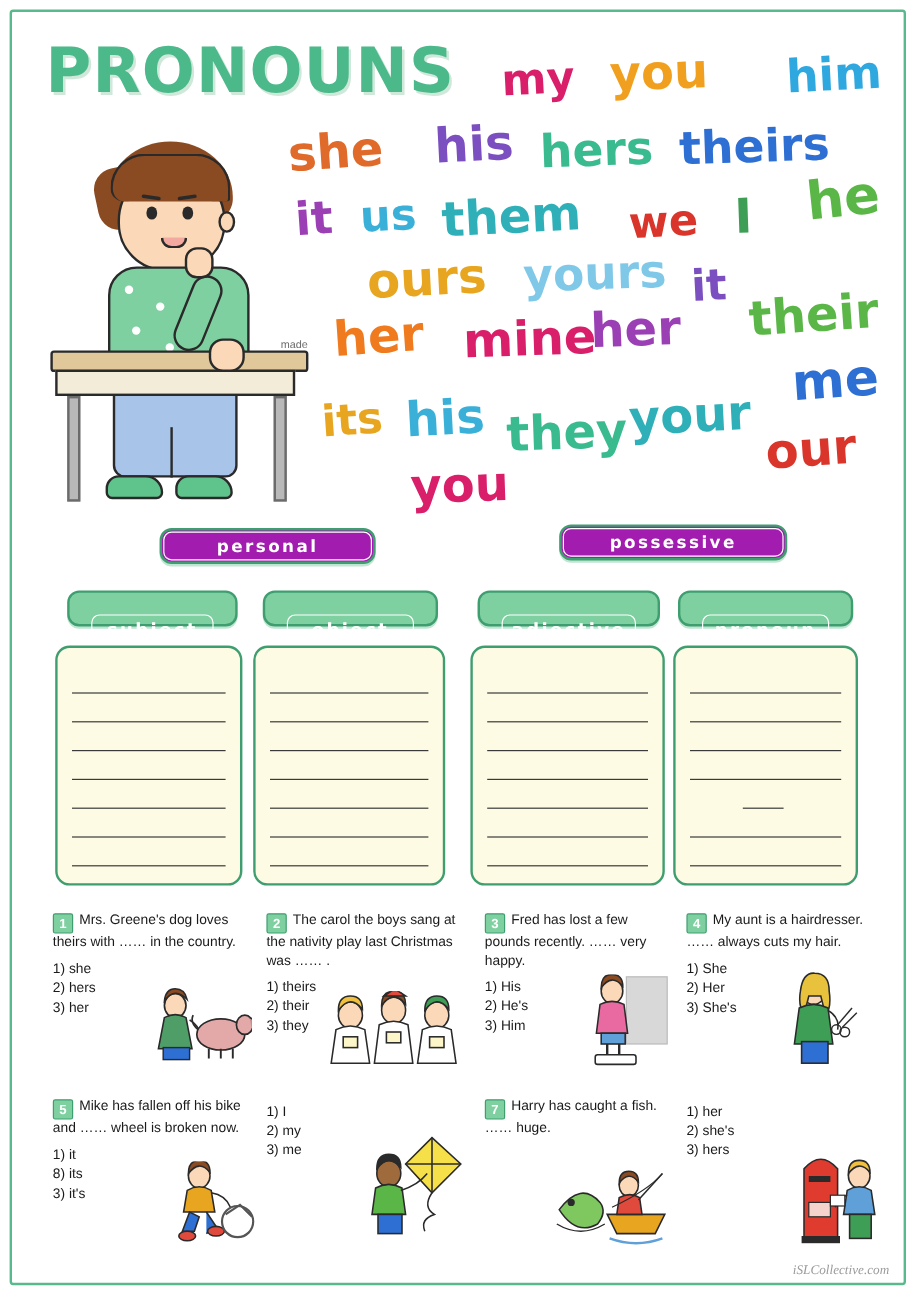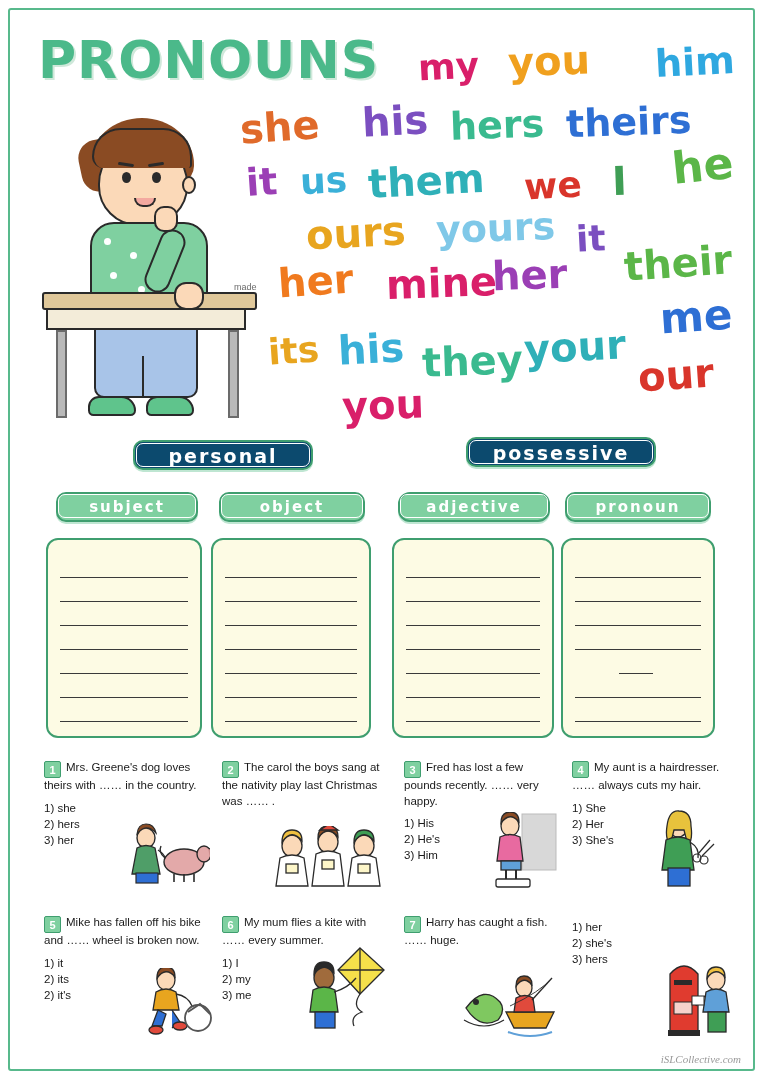--- a/index.html
+++ b/index.html
@@ -122,27 +122,27 @@
   .shoe {
     position: absolute; top: 286px; width: 48px; height: 20px;
     background: #5fc48c; border: 2px solid #2a2a2a; border-radius: 12px 16px 6px 6px;
   }
   .shoe.l { left: 46px; } .shoe.r { left: 104px; }
   .made { position: absolute; left: 168px; top: 172px; font-size: 9px; color: #6b6b6b; margin-left: 24px; }
 
   
   .cat {
     position: absolute;
-    background: #0c4a6e;
+    background: #a21caf;
     border: 2px solid #3f9e6f;
     border-radius: 10px;
     color: #ffffff;
     font-family: "DejaVu Sans", sans-serif;
     font-weight: bold;
-    font-size: 19px;
+    font-size: 14px;
     letter-spacing: 2px;
     text-align: center;
     line-height: 26px;
     height: 30px;
     box-shadow: 0 2px 0 #bfe6d2;
   }
   .cat .inner {
     border: 1px solid #ffffff;
     border-radius: 7px;
     height: 24px;
@@ -161,21 +161,21 @@
     letter-spacing: 2px;
     text-align: center;
     height: 30px;
     box-shadow: 0 2px 0 #bfe6d2;
   }
   .sub .inner {
     border: 1px solid #ffffff;
     border-radius: 7px;
     height: 24px;
     line-height: 24px;
-    margin: 0;
+    margin: 18px;
   }
 
   
   .abox {
     position: absolute;
     background: #fdfbe4;
     border: 2px solid #3f9e6f;
     border-radius: 12px;
     padding: 14px 12px 10px 12px;
   }
@@ -288,21 +288,21 @@
       </div>
       <div class="cat" style="left: 466px; top: 437px; width: 190px;">
         <div class="inner">possessive</div>
       </div>
       <div class="sub" style="left: 56px; top: 492px; width: 142px;">
         <div class="inner">subject</div>
       </div>
       <div class="sub" style="left: 219px; top: 492px; width: 146px;">
         <div class="inner">object</div>
       </div>
-      <div class="sub" style="left: 398px; top: 492px; width: 152px; border-radius: 12px;">
+      <div class="sub" style="left: 398px; top: 492px; width: 152px;">
         <div class="inner">adjective</div>
       </div>
       <div class="sub" style="left: 565px; top: 492px; width: 146px;">
         <div class="inner">pronoun</div>
       </div>
       <div class="abox" style="left: 46px; top: 538px; width: 156px; height: 200px;">
         <div class="ln"></div>
         <div class="ln"></div>
         <div class="ln"></div>
         <div class="ln"></div>
@@ -343,20 +343,25 @@
       <div class="ex" style="left: 44px; top: 760px; width: 168px;">
         <div class="q"><span class="num">1</span><span>Mrs. Greene's dog loves theirs with …… in the country.</span></div>
         <div class="opts">
           <div>1) she</div>
           <div>2) hers</div>
           <div>3) her</div>
         </div>
       </div>
       <div class="ex" style="left: 222px; top: 760px; width: 166px;">
         <div class="q"><span class="num">2</span><span>The carol the boys sang  at the nativity play last Christmas was …… .</span></div>
+        <div class="opts">
+          <div>1) theirs</div>
+          <div>2) their</div>
+          <div>3) they</div>
+        </div>
       </div>
       <div class="ex" style="left: 404px; top: 760px; width: 158px;">
         <div class="q"><span class="num">3</span><span>Fred has lost a few pounds recently. …… very happy.</span></div>
         <div class="opts">
           <div>1) His</div>
           <div>2) He's</div>
           <div>3) Him</div>
         </div>
       </div>
       <div class="ex" style="left: 572px; top: 760px; width: 150px;">
@@ -364,26 +369,25 @@
         <div class="opts">
           <div>1) She</div>
           <div>2) Her</div>
           <div>3) She's</div>
         </div>
       </div>
       <div class="ex" style="left: 44px; top: 915px; width: 168px;">
         <div class="q"><span class="num">5</span><span>Mike has fallen off his bike and …… wheel is broken now.</span></div>
         <div class="opts">
           <div>1) it</div>
-          <div>2) its</div>
-          <div>2) it's</div>
+          <div>8) its</div>
+          <div>3) it's</div>
         </div>
       </div>
       <div class="ex" style="left: 222px; top: 915px; width: 166px;">
-        <div class="q"><span class="num">6</span><span>My mum flies  a kite with …… every summer.</span></div>
         <div class="opts">
           <div>1) I</div>
           <div>2) my</div>
           <div>3) me</div>
         </div>
       </div>
       <div class="ex" style="left: 404px; top: 915px; width: 158px;">
         <div class="q"><span class="num">7</span><span>Harry has caught a fish. …… huge.</span></div>
       </div>
       <div class="ex" style="left: 572px; top: 915px; width: 150px;">

